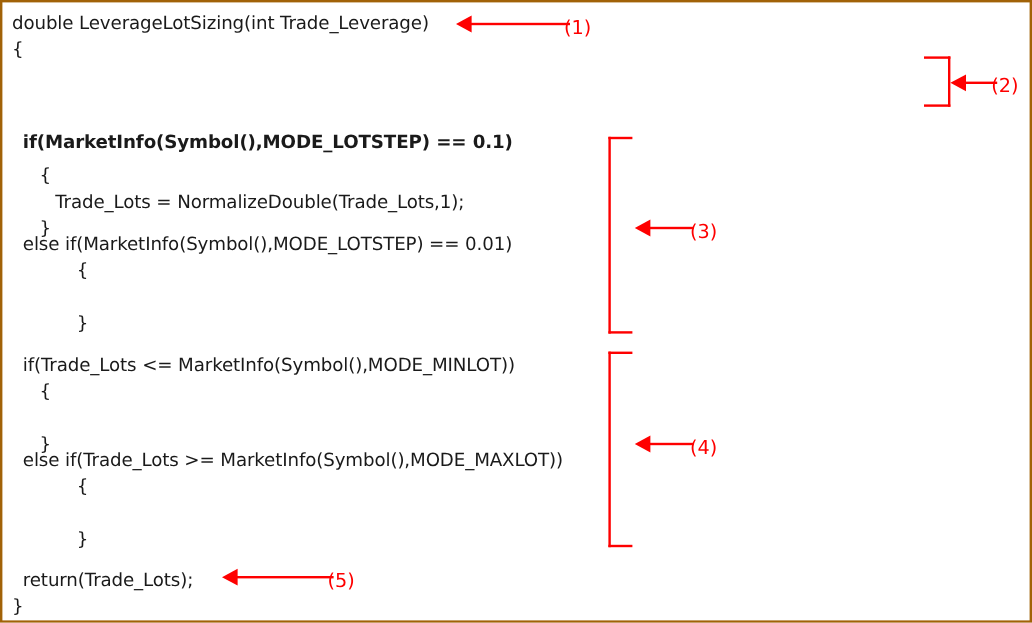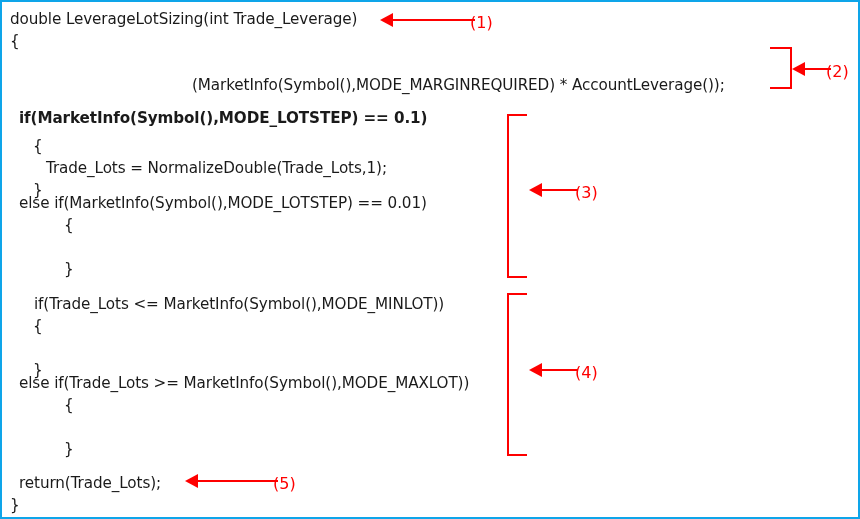--- a/index.html
+++ b/index.html
@@ -6,21 +6,21 @@
     margin: 0;
     padding: 0;
     background: #ffffff;
   }
   #page {
     position: relative;
     width: 860px;
     height: 519px;
     background: #ffffff;
     box-sizing: border-box;
-    border: 2px solid #0ea5e9;
+    border: 2px solid #a16207;
     overflow: hidden;
     font-family: "DejaVu Sans", "Liberation Sans", sans-serif;
   }
   #code-area {
     position: absolute;
     left: 0;
     top: 0;
     width: 860px;
     height: 519px;
   }
@@ -79,29 +79,28 @@
   }
 </style>
 </head>
 <body>
 
 <div id="page">
 
   <div id="code-area">
       <div class="code-line" style="left: 8px; top: 8px;">double LeverageLotSizing(int Trade_Leverage)</div>
       <div class="code-line" style="left: 8px; top: 30px;">{</div>
-      <div class="code-line" style="left: 190px; top: 74px;">(MarketInfo(Symbol(),MODE_MARGINREQUIRED) * AccountLeverage());</div>
       <div class="code-line" style="left: 17px; top: 107px; font-weight: bold;">if(MarketInfo(Symbol(),MODE_LOTSTEP) == 0.1)</div>
       <div class="code-line" style="left: 31px; top: 135px;">{</div>
       <div class="code-line" style="left: 44px; top: 157px;">Trade_Lots = NormalizeDouble(Trade_Lots,1);</div>
       <div class="code-line" style="left: 31px; top: 179px;">}</div>
       <div class="code-line" style="left: 17px; top: 192px;">else if(MarketInfo(Symbol(),MODE_LOTSTEP) == 0.01)</div>
       <div class="code-line" style="left: 62px; top: 214px;">{</div>
       <div class="code-line" style="left: 62px; top: 258px;">}</div>
-      <div class="code-line" style="left: 32px; top: 293px;">if(Trade_Lots &lt;= MarketInfo(Symbol(),MODE_MINLOT))</div>
+      <div class="code-line" style="left: 17px; top: 293px;">if(Trade_Lots &lt;= MarketInfo(Symbol(),MODE_MINLOT))</div>
       <div class="code-line" style="left: 31px; top: 315px;">{</div>
       <div class="code-line" style="left: 31px; top: 359px;">}</div>
       <div class="code-line" style="left: 17px; top: 372px;">else if(Trade_Lots &gt;= MarketInfo(Symbol(),MODE_MAXLOT))</div>
       <div class="code-line" style="left: 62px; top: 394px;">{</div>
       <div class="code-line" style="left: 62px; top: 438px;">}</div>
       <div class="code-line" style="left: 17px; top: 472px;">return(Trade_Lots);</div>
       <div class="code-line" style="left: 8px; top: 494px;">}</div>
     </div>
 
   <div id="anno-area">

